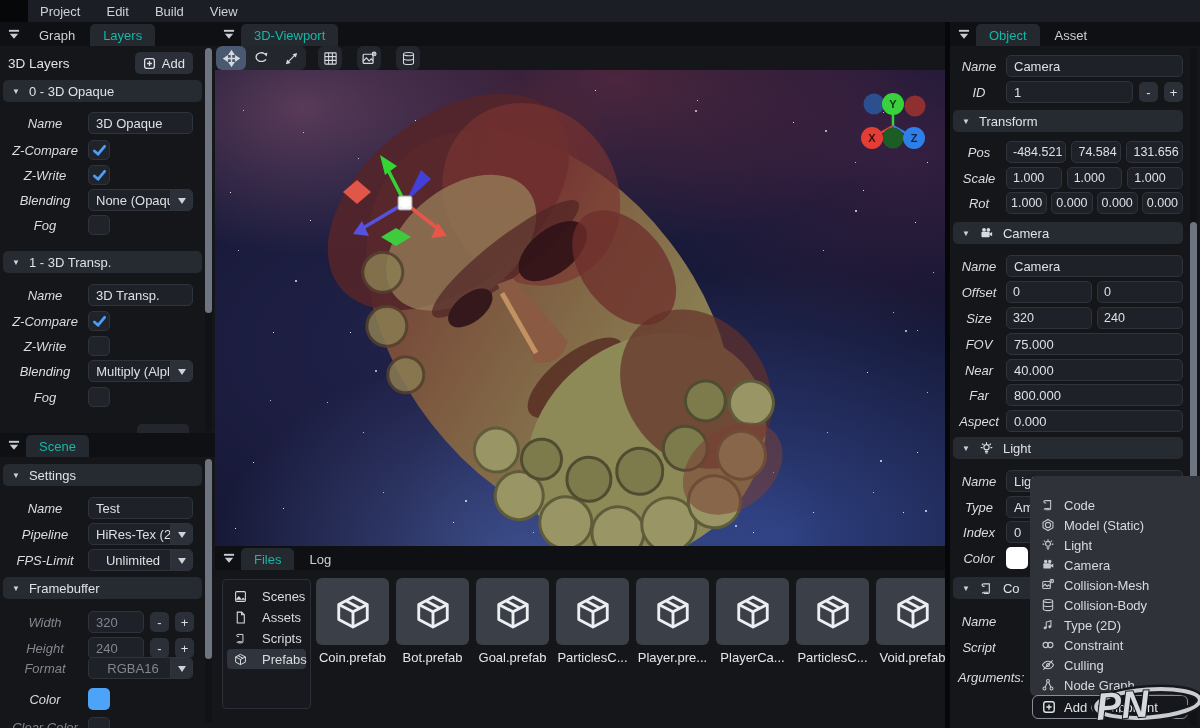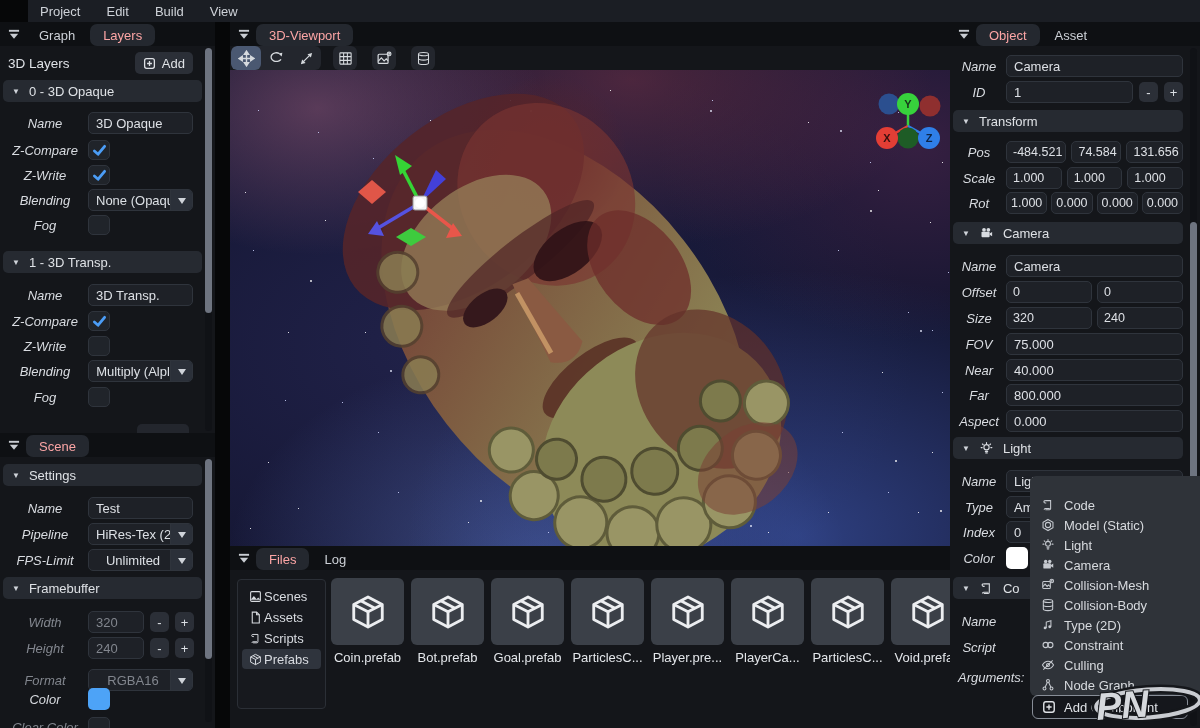--- a/index.html
+++ b/index.html
@@ -8,30 +8,30 @@
   .app { position:relative; width:1200px; height:728px; background:#060708; }
 
   
   .menubar { position:absolute; left:0; top:0; width:1200px; height:22px;
     background:#1b1e24; display:flex; align-items:center; gap:26px; padding-left:12px;margin-left:28px; }
   .menubar .mitem { color:#ced2d8; font-size:13px; }
 
   
   .col { position:absolute; top:22px; bottom:0; }
   .col-left { left:0; width:215px; }
-  .col-center { left:230px; width:730px; }
+  .col-center { left:215px; width:730px; }
   .col-right { left:950px; width:250px; }
 
   
   .tabbar { position:absolute; left:0; right:0; height:24px; background:#0e1013;
     display:flex; align-items:flex-end; padding-left:4px; gap:2px; }
   .filter-ic { width:20px; height:22px; display:flex; align-items:center; justify-content:center; color:#c9cdd3; }
   .tab { height:22px; padding:0 13px; display:flex; align-items:center; font-size:13px;
     color:#ccd0d6; border-radius:5px 5px 0 0; }
-  .tab.active { background:#24282f; color:#fca5a5;border-radius:7px; }
+  .tab.active { background:#24282f; color:#14b8a6; }
 
   
   .panel { position:absolute; left:0; right:0; background:#14161a; overflow:hidden;text-align:center; }
 
   .asec { position:absolute; left:3px; height:22px; background:#262a31; border-radius:5px;
     display:flex; align-items:center; gap:9px; padding:0 9px; color:#dee1e5; }
   .asec .car { font-size:8px; color:#cfd3d9; }
   .arow { position:absolute; left:8px; display:flex; align-items:center; height:22px; gap:6px; }
   .arow label { font-size:13px; color:#d9dce1; flex:0 0 auto;font-style:italic; }
   .dim, .dim label, .dim .input { color:#82868e !important; }
@@ -101,21 +101,21 @@
     160px 300px #e8edff,250px 430px #fff,520px 455px #e8edff,665px 390px #fff,690px 260px #e8edff,
     640px 140px #fff,300px 40px #e8edff,80px 210px #fff,480px 40px #e8edff,710px 440px #fff,
     610px 60px #e8edff; opacity:.9; }
   .scene-svg { position:absolute; left:0; top:0; }
 
   
   .files-tabbar { top:524px; }
   .files-body { position:absolute; top:548px; height:158px; left:0; right:0; background:#14161a; overflow:hidden; }
   .fsidebar { position:absolute; left:7px; top:9px; width:89px; height:130px; background:#17191e;
     border:1px solid #2b2f36; border-radius:4px; padding-top:6px; }
-  .fitem { height:20px; display:flex; align-items:center; gap:2px; padding-left:7px;
+  .fitem { height:20px; display:flex; align-items:center; gap:15px; padding-left:7px;
     margin:0 4px 1px 4px; border-radius:4px; color:#d8dbe0; font-size:13px; }
   .fitem.active { background:#2f343d; }
   .fitem svg { flex:0 0 auto; }
   .fgrid { position:absolute; left:101px; top:8px; display:flex; gap:7px; }
   .tile { width:73px; flex:0 0 auto; }
   .tile .box { height:67px; background:#3b4048; border-radius:6px; display:flex;
     align-items:center; justify-content:center; color:#eceef1; }
   .tile .tlabel { margin-top:5px; text-align:center; font-size:13px; color:#e3e6ea; white-space:nowrap; }
 
   
@@ -350,21 +350,21 @@
         <div class="mini-btn">+</div>
       </div>
       <div class="arow dim" style="top:180px">
         <label>Height</label>
         <div class="input num-in">
             <span>240</span>
           </div>
         <div class="mini-btn ml-auto">-</div>
         <div class="mini-btn">+</div>
       </div>
-      <div class="arow dim" style="top:212px">
+      <div class="arow dim" style="top:200px">
         <label>Format</label>
         <div class="select">
           <span class="val">RGBA16</span>
           <span class="caret-box">
               <span class="tri"></span>
             </span>
         </div>
       </div>
       <div class="arow" style="top:231px">
         <label>Color</label>

